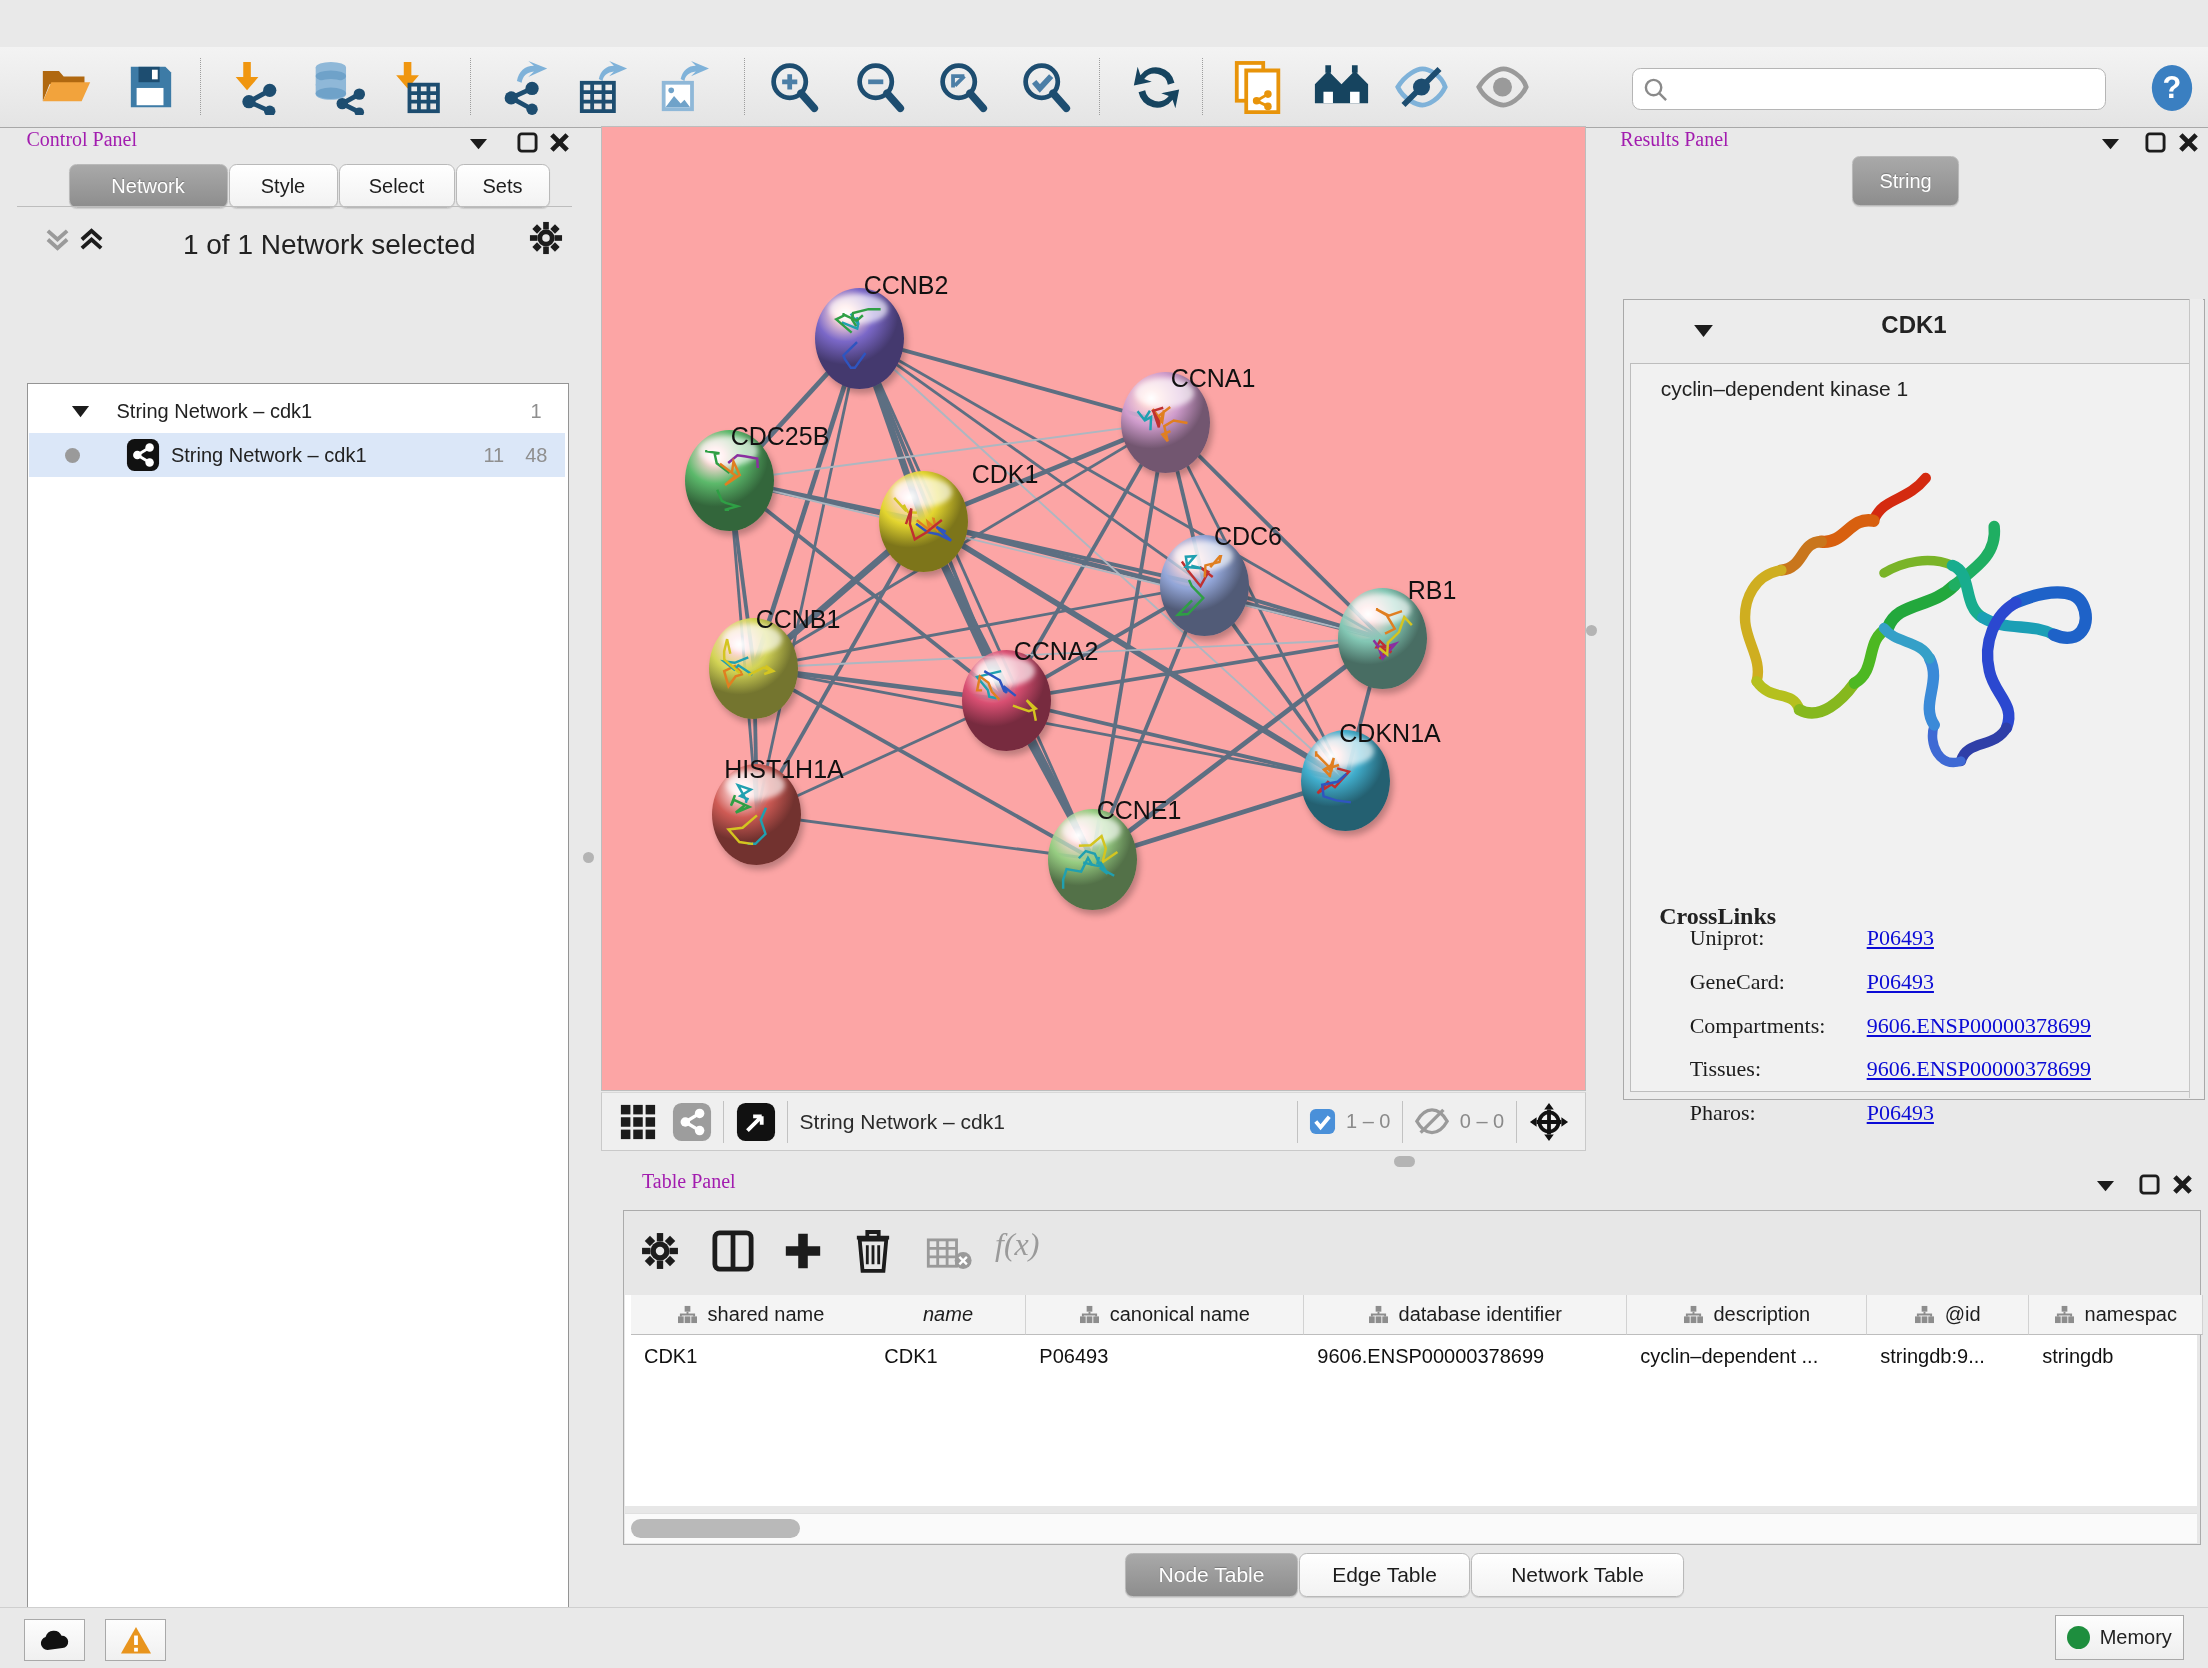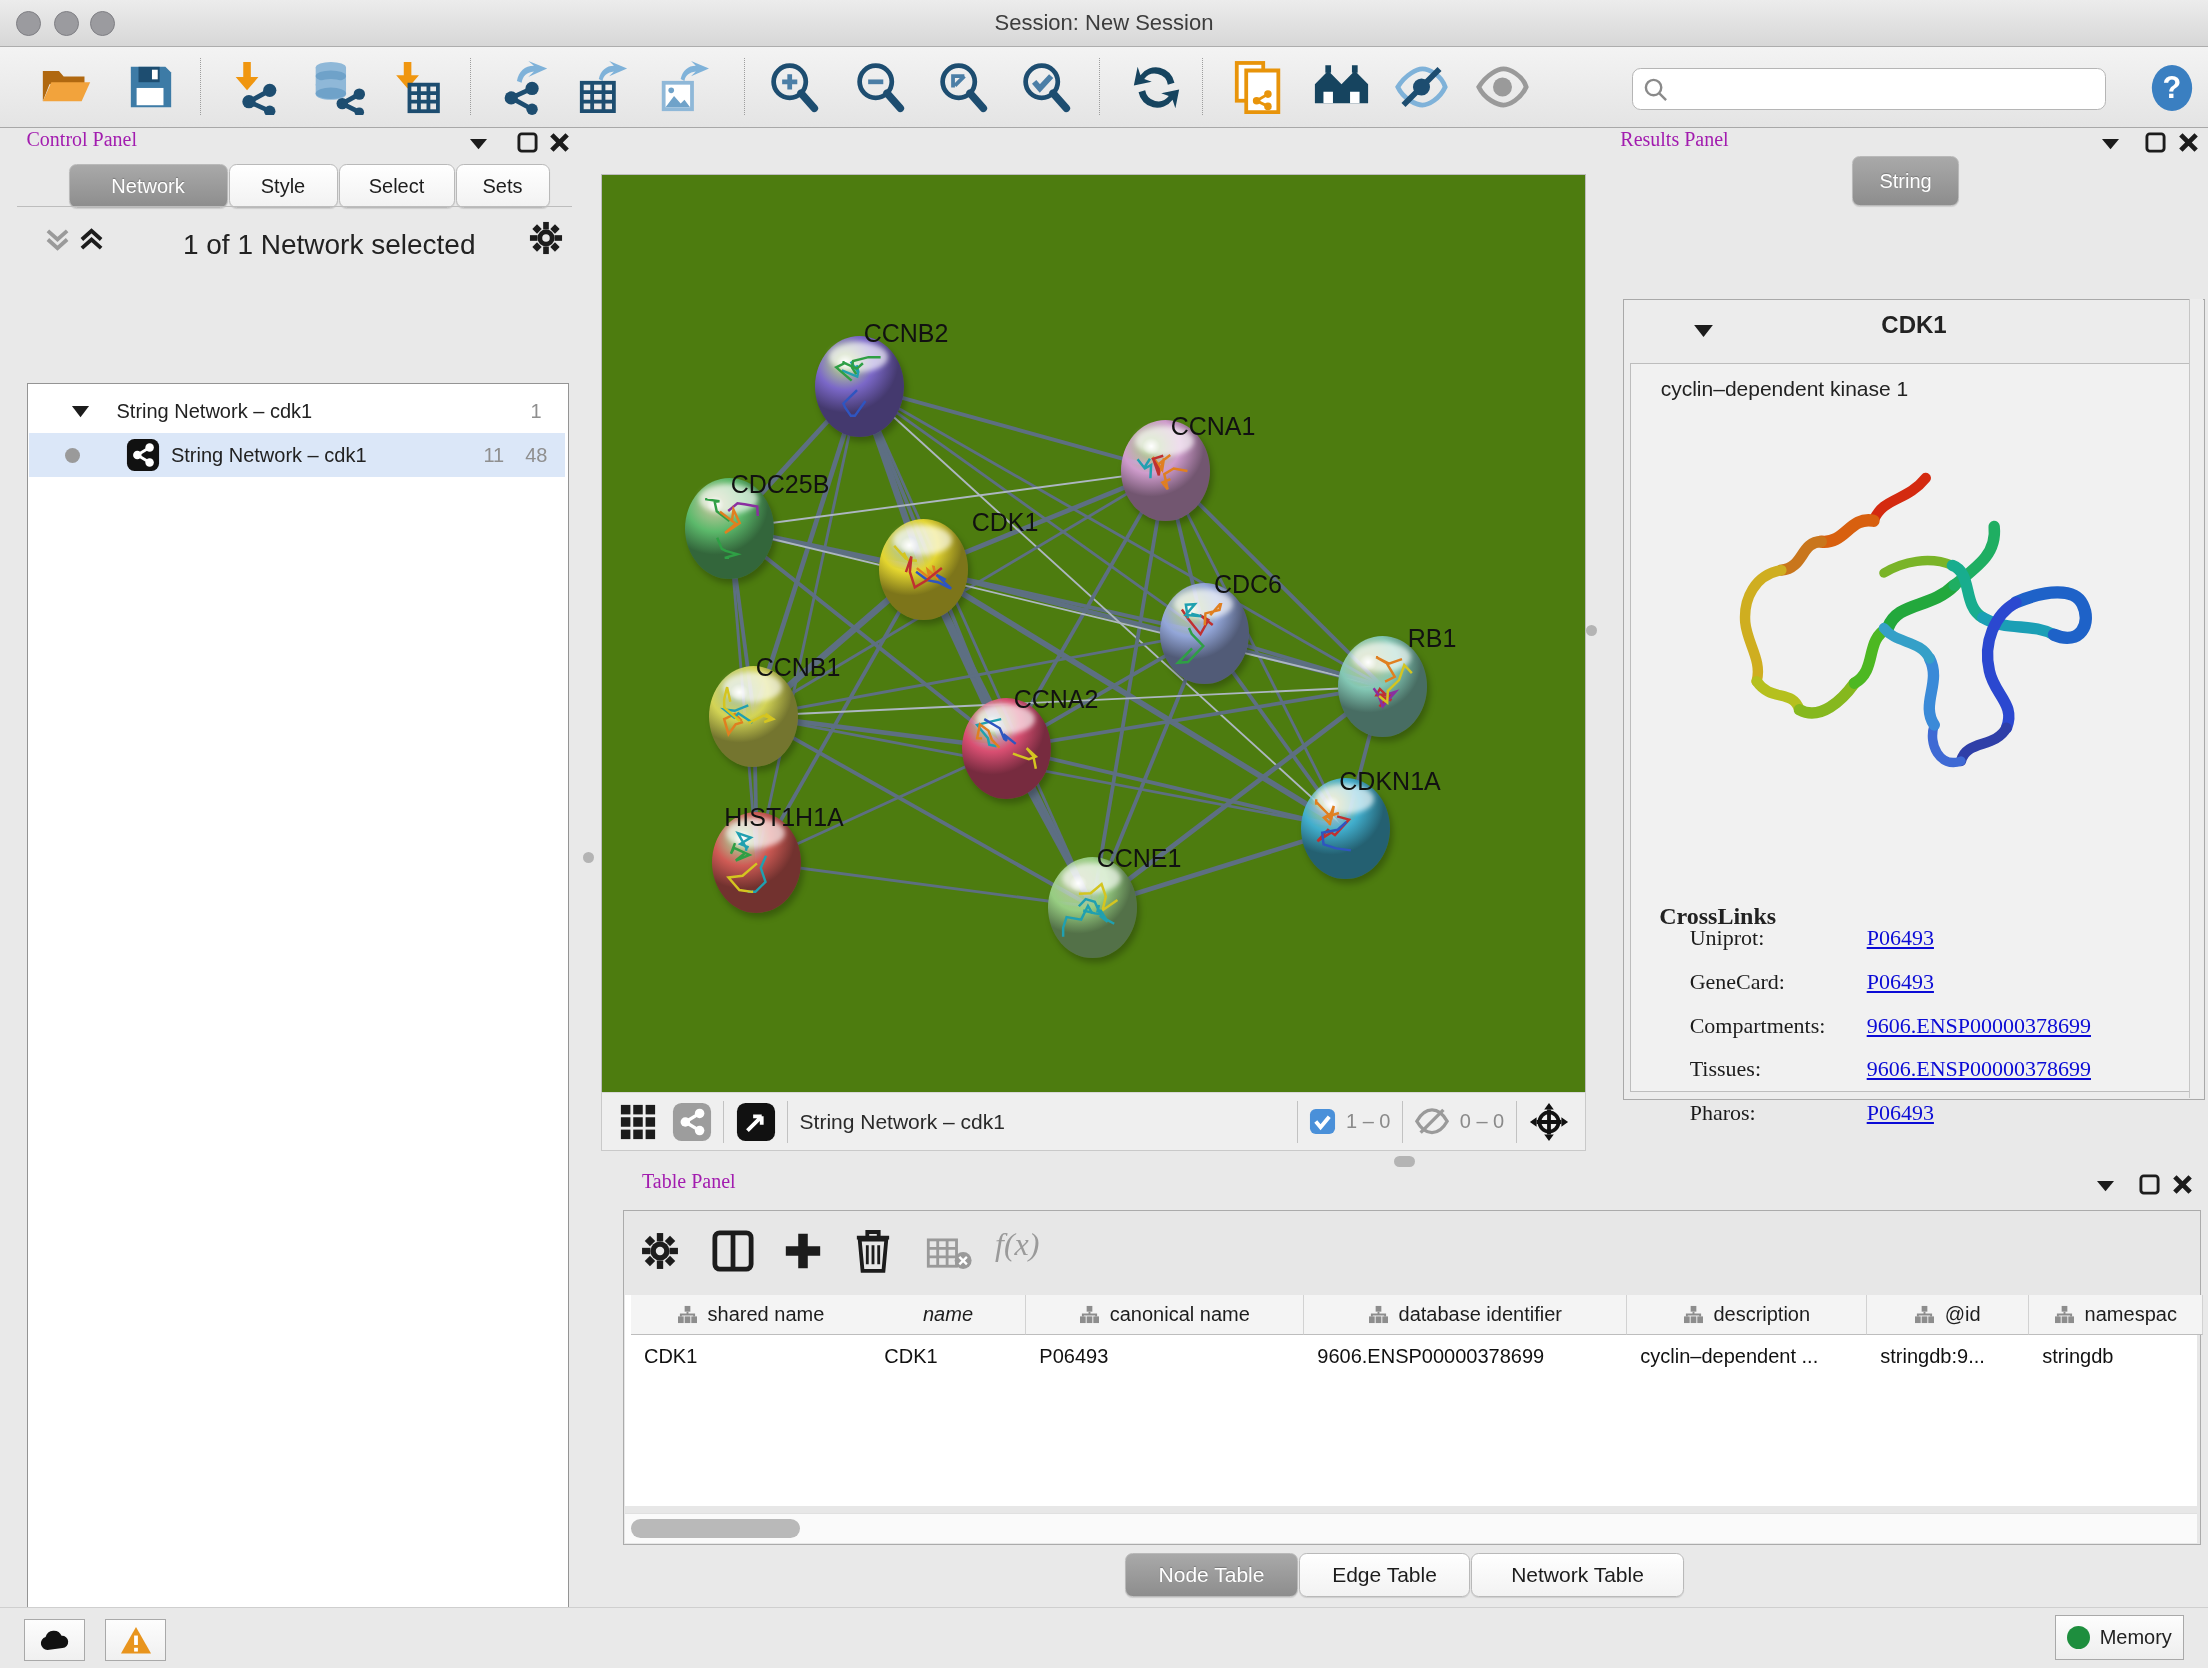--- a/index.html
+++ b/index.html
@@ -28,21 +28,21 @@
     background:linear-gradient(#ffffff,#f2f2f2);border:1px solid #b9b9b9;border-radius:7.6px;
     font-size:20px;color:#1d1d1d;box-shadow:0 1px 1px rgba(0,0,0,.12);}
   .tabseg.active{background:linear-gradient(#a9a9a9,#8d8d8d);color:#fff;text-shadow:0 -1px 1px rgba(0,0,0,.25);}
   .mini-btn{background:linear-gradient(#ffffff,#f0f0f0);border:1px solid #b5b5b5;border-radius:7.6px;
     display:flex;align-items:center;justify-content:center;font-size:20px;color:#111;}
   
   #cp-box{left:17px;top:257px;width:540px;height:1322px;background:#fff;border:1px solid #949494;}
   .tree-row{position:absolute;left:1px;width:536px;height:44px;display:flex;align-items:center;font-size:20px;}
   .tree-count{color:#8f8f8f;}
   
-  #net-area{left:601px;top:126px;width:985px;height:965px;background:#4d7c0f;border:1px solid #bdbdbd;box-sizing:border-box;margin-top:48px;}
+  #net-area{left:601px;top:126px;width:985px;height:965px;background:#fca5a5;border:1px solid #bdbdbd;box-sizing:border-box;}
   .nnode{position:absolute;width:89px;height:101px;border-radius:50%;
     box-shadow:2.9px 4.8px 6.7px rgba(0,0,0,.25);}
   .nnode .shine{position:absolute;left:16%;top:6%;width:66%;height:30%;border-radius:50%;
     background:rgba(255,255,255,.65);filter:blur(2.9px);}
   .nlabel{position:absolute;transform:translate(-50%,-50%);font-size:25px;color:#111;white-space:nowrap;}
   #net-status{left:601px;top:1092px;width:985px;height:59px;background:#efefef;
     border:1px solid #c9c9c9;border-top:1px solid #d8d8d8;box-sizing:border-box;
     display:flex;align-items:center;}
   .ns-sep{width:0;height:42px;border-left:1px solid #c2c2c2;margin:0 11.4px;}
   .ns-count{font-size:20px;color:#8a8a8a;margin-left:9.5px;}
@@ -69,26 +69,20 @@
   #memory-btn{left:2055px;top:1615px;width:127px;height:43px;background:linear-gradient(#fdfdfd,#eeeeee);
     border:1.9px solid #a9a9a9;display:flex;align-items:center;justify-content:center;gap:9.5px;font-size:20px;}
   .dot-handle{background:#b4b4b4;border-radius:50%;}
   svg{display:block;}
 </style>
 </head>
 <body>
 
 <div id="app">
 
-  <div class="abs" id="titlebar">
-    <div class="abs tlight" style="left:16px"></div>
-    <div class="abs tlight" style="left:54px"></div>
-    <div class="abs tlight" style="left:90px"></div>
-    <div class="abs" id="win-title">Session: New Session</div>
-  </div>
 
   <div class="abs" id="toolbar">
     <div class="abs tbtn" style="left:35px">
         <span>
       <svg width="53" height="48" viewBox="0 0 56 50">
             <path d="M3 8h17l5 6h22v8H10L3 40z" fill="#b06810"></path>
             <path d="M3 40 12 20h41L44 40z" fill="#f2a33c"></path>
           </svg>
         </span>
       </div>

